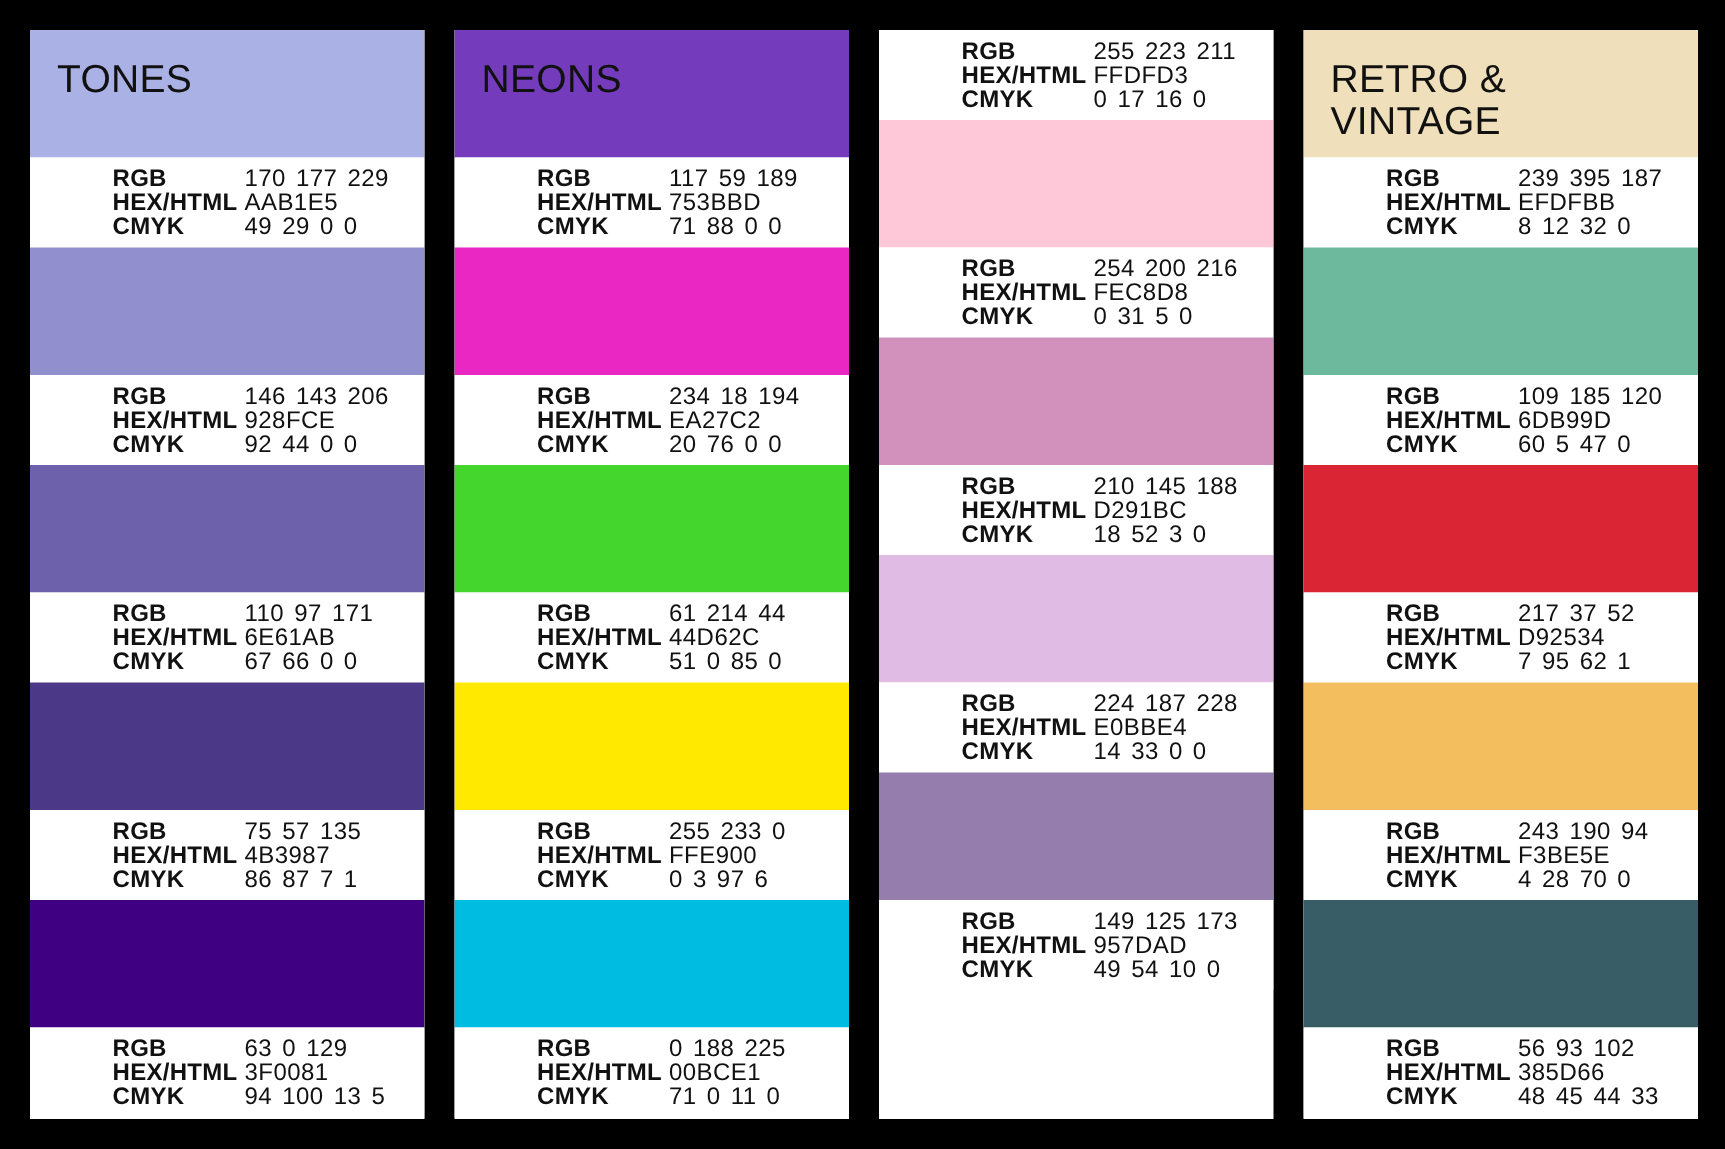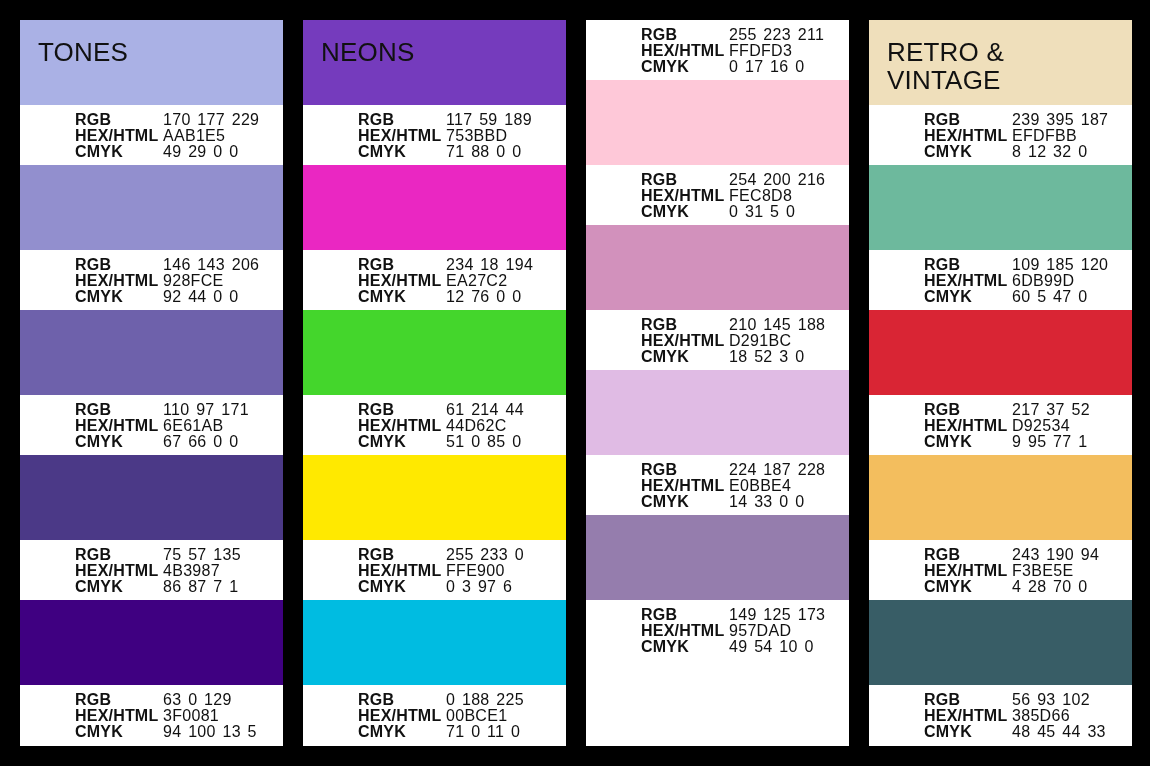--- a/index.html
+++ b/index.html
@@ -194,21 +194,21 @@
         <div class="info-row">
           <div class="info-label">RGB</div>
           <div class="info-value">234 18 194</div>
         </div>
         <div class="info-row">
           <div class="info-label">HEX/HTML</div>
           <div class="info-value">EA27C2</div>
         </div>
         <div class="info-row">
           <div class="info-label">CMYK</div>
-          <div class="info-value">12 76 0 0</div>
+          <div class="info-value">20 76 0 0</div>
         </div>
       </div>
       <div class="swatch" style="background: rgb(68, 214, 44);"></div>
       <div class="info-band">
         <div class="info-row">
           <div class="info-label">RGB</div>
           <div class="info-value">61 214 44</div>
         </div>
         <div class="info-row">
           <div class="info-label">HEX/HTML</div>
@@ -365,21 +365,21 @@
         <div class="info-row">
           <div class="info-label">RGB</div>
           <div class="info-value">217 37 52</div>
         </div>
         <div class="info-row">
           <div class="info-label">HEX/HTML</div>
           <div class="info-value">D92534</div>
         </div>
         <div class="info-row">
           <div class="info-label">CMYK</div>
-          <div class="info-value">9 95 77 1</div>
+          <div class="info-value">7 95 62 1</div>
         </div>
       </div>
       <div class="swatch" style="background: rgb(243, 190, 94);"></div>
       <div class="info-band">
         <div class="info-row">
           <div class="info-label">RGB</div>
           <div class="info-value">243 190 94</div>
         </div>
         <div class="info-row">
           <div class="info-label">HEX/HTML</div>

